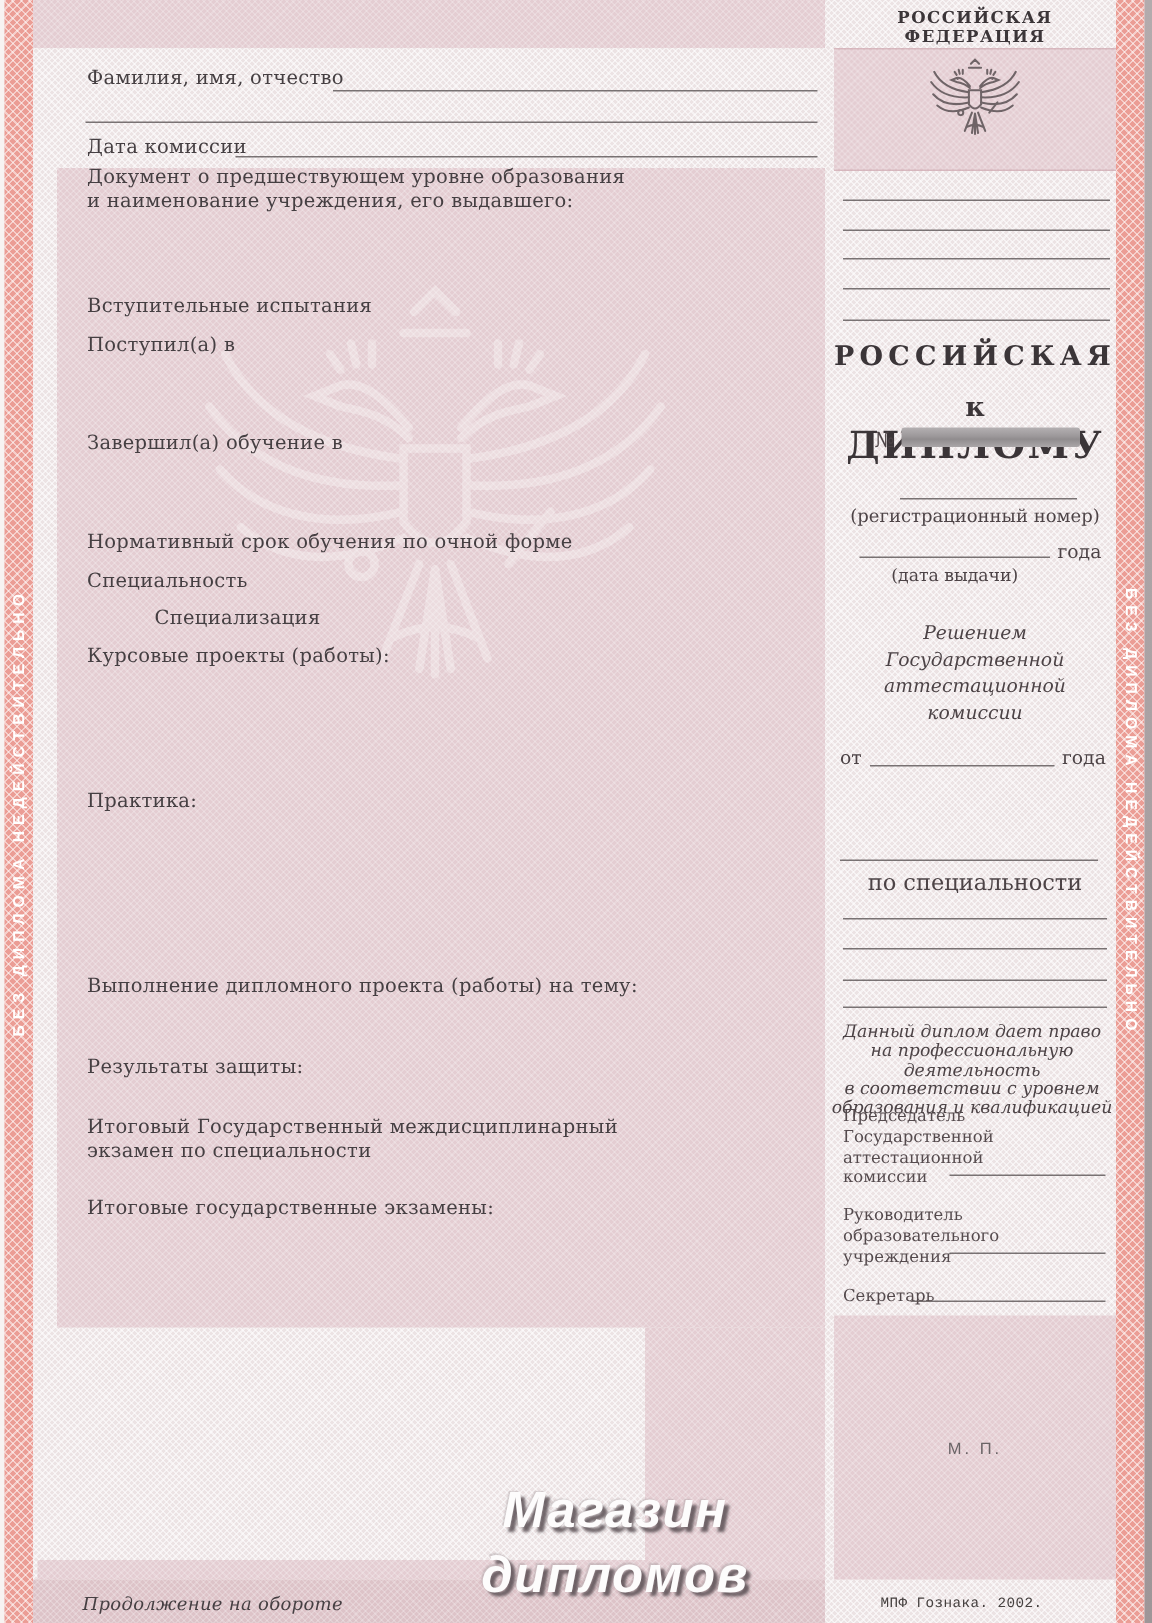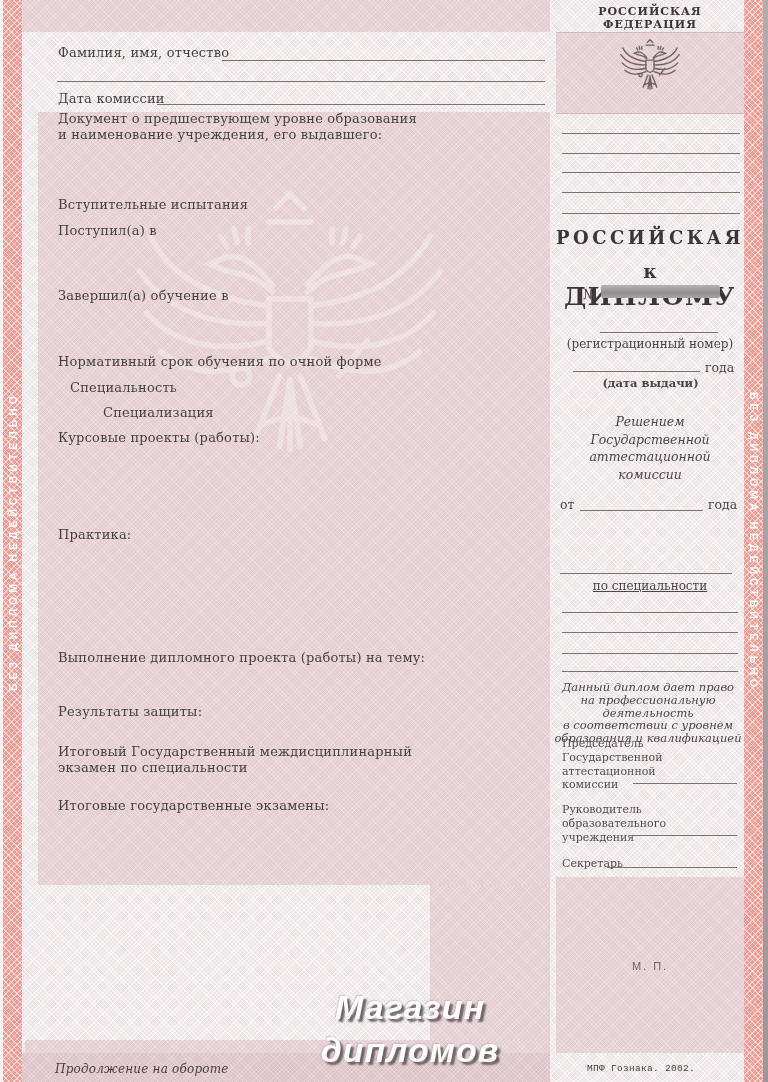--- a/index.html
+++ b/index.html
@@ -97,21 +97,21 @@
   <div class="rule" style="left:57px;top:81px;width:488px;"></div>
   <div class="lbl" style="top:91px;">Дата комиссии</div>
   <div class="rule" style="left:157px;top:104px;width:388px;"></div>
 
   <div class="lbl" style="top:111px;">Документ о предшествующем уровне образования
 и наименование учреждения, его выдавшего:</div>
   <div class="lbl" style="top:197px;">Вступительные испытания</div>
   <div class="lbl" style="top:223px;">Поступил(а) в</div>
   <div class="lbl" style="top:288px;">Завершил(а) обучение в</div>
   <div class="lbl" style="top:354px;">Нормативный срок обучения по очной форме</div>
-  <div class="lbl" style="top:380px;margin-left:12px;">Специальность</div>
+  <div class="lbl" style="top:380px;">Специальность</div>
   <div class="lbl" style="top:405px;margin-left:45px;">Специализация</div>
   <div class="lbl" style="top:430px;">Курсовые проекты (работы):</div>
   <div class="lbl" style="top:527px;">Практика:</div>
   <div class="lbl" style="top:650px;">Выполнение дипломного проекта (работы) на тему:</div>
   <div class="lbl" style="top:704px;">Результаты защиты:</div>
   <div class="lbl" style="top:744px;">Итоговый Государственный междисциплинарный
 экзамен по специальности</div>
   <div class="lbl" style="top:798px;">Итоговые государственные экзамены:</div>
   <div class="lbl ital" style="left:55px;top:1062px;font-size:12px;">Продолжение на обороте</div>
 
@@ -156,34 +156,34 @@
   </div>
 
   <div class="rlbl" style="left:583px;top:286px;font-size:14px;">№</div>
   <div class="greybox" style="left:601px;top:285px;width:119px;height:13px;"></div>
 
   <div class="rule" style="left:600px;top:332px;width:118px;"></div>
   <div class="rlbl center" style="left:556px;top:337px;width:188px;">(регистрационный номер)</div>
 
   <div class="rule" style="left:573px;top:371px;width:127px;"></div>
   <div class="rlbl" style="left:705px;top:360px;font-size:12.5px;">года</div>
-  <div class="rlbl center" style="left:587px;top:376px;width:127px;font-size:11.5px;font-weight:bold;">(дата выдачи)</div>
+  <div class="rlbl center" style="left:573px;top:376px;width:127px;font-size:11.5px;">(дата выдачи)</div>
 
   <div class="rlbl center ital" style="left:556px;top:413px;width:188px;font-size:12.5px;line-height:17.5px;">Решением
 Государственной
 аттестационной
 комиссии</div>
 
   <div class="rlbl" style="left:560px;top:497px;font-size:12.5px;">от</div>
   <div class="rule" style="left:580px;top:510px;width:123px;"></div>
   <div class="rlbl" style="left:708px;top:497px;font-size:12.5px;">года</div>
 
 
   <div class="rule" style="left:560px;top:573px;width:172px;"></div>
-  <div class="rlbl center" style="left:556px;top:579px;width:188px;font-size:12px;text-decoration:underline;">по специальности</div>
+  <div class="rlbl center" style="left:556px;top:579px;width:188px;font-size:15px;">по специальности</div>
 
   <div class="rule" style="left:562px;top:612px;width:176px;"></div>
   <div class="rule" style="left:562px;top:632px;width:176px;"></div>
   <div class="rule" style="left:562px;top:653px;width:176px;"></div>
   <div class="rule" style="left:562px;top:671px;width:176px;"></div>
 
   <div class="rlbl center ital" style="left:546px;top:681px;width:204px;font-size:11.5px;line-height:12.8px;">Данный диплом дает право
 на профессиональную деятельность
 в соответствии с уровнем
 образования и квалификацией</div>

